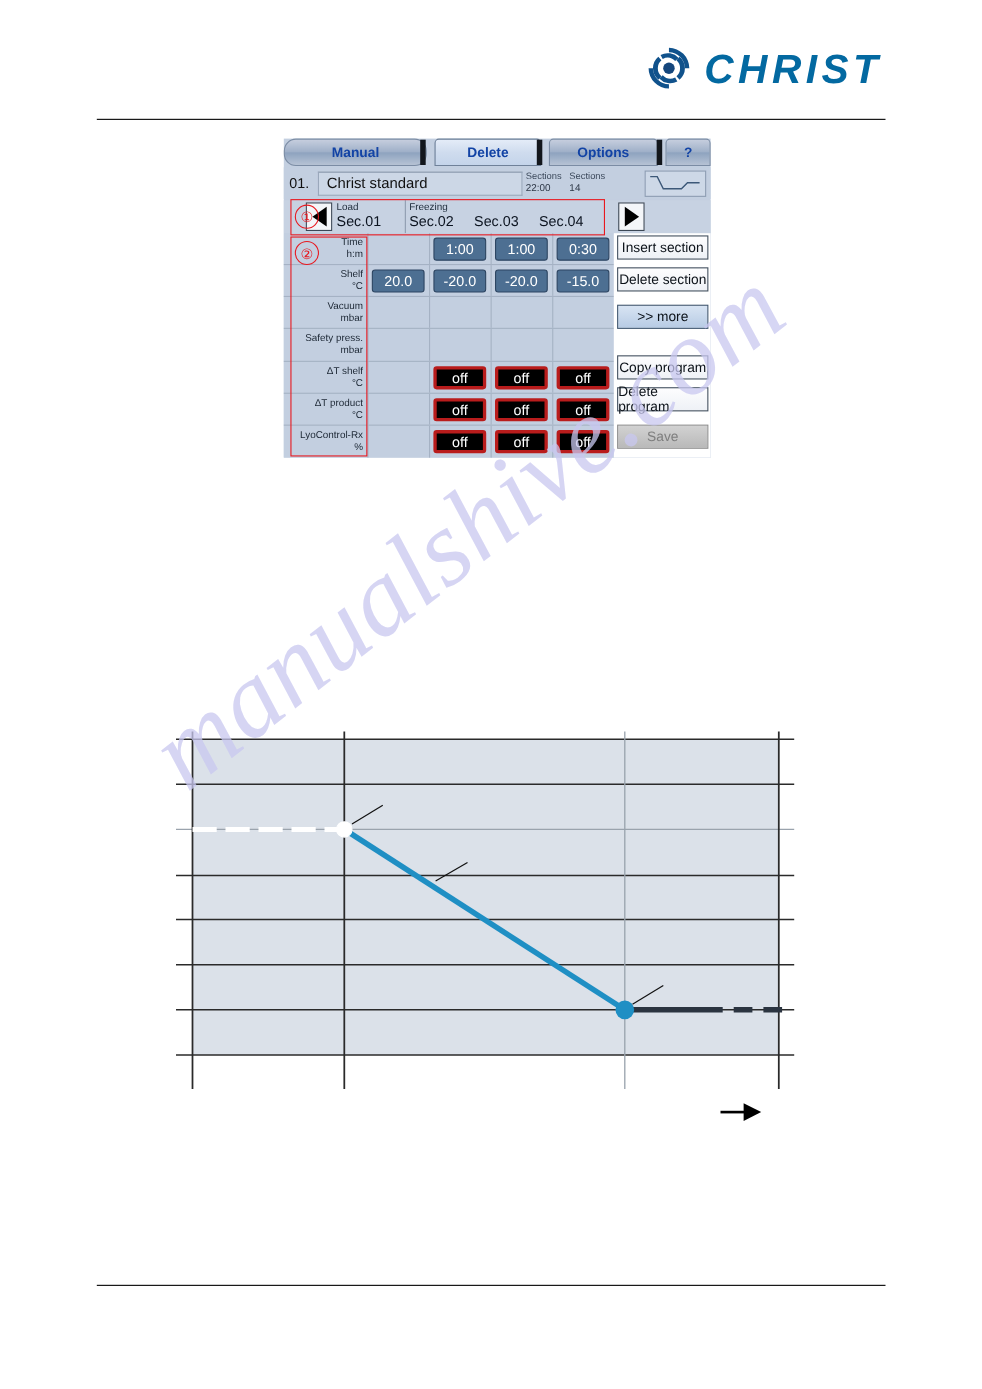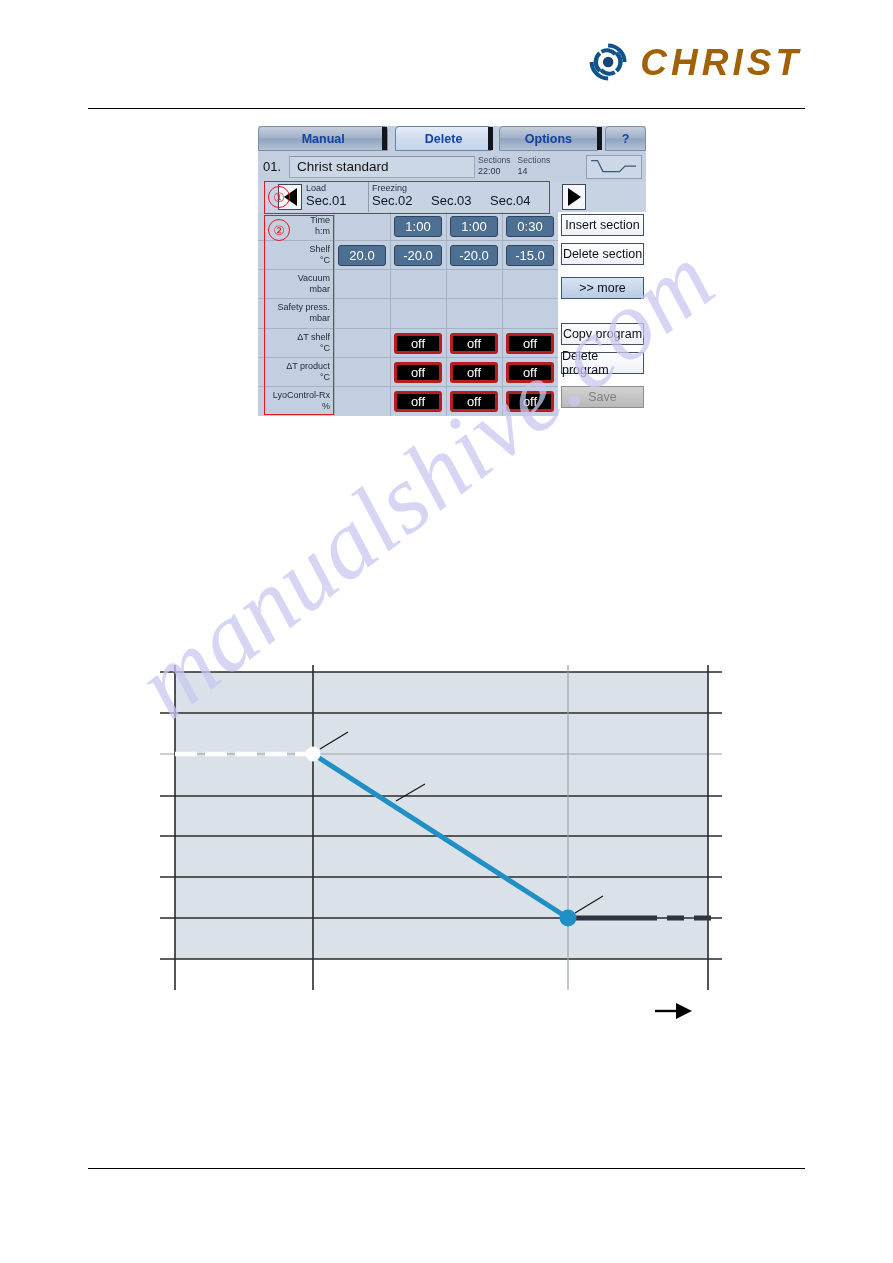--- a/index.html
+++ b/index.html
@@ -47,21 +47,21 @@
     align-items: center;
     gap: 12px;
   }
   #logo-mark { width: 46px; height: 46px; display:block; }
   #logo-word {
     font-family: "Liberation Sans", sans-serif;
     font-size: 37px;
     font-weight: bold;
     font-style: italic;
     letter-spacing: 4px;
-    color: #a16207;
+    color: #0369a1;
     line-height: 1;
   }
 
   .rule {
     position: absolute;
     left: 88px;
     width: 717px;
     height: 0;
     border-top: 1.6px solid #000;
   }
@@ -99,21 +99,21 @@
     display: flex;
     align-items: center;
     justify-content: center;
     box-sizing: border-box;
     margin-right: 7px;
   }
   .tab.active {
     background: linear-gradient(to bottom, #e4ecf8 0%, #cfdcee 50%, #c4d4ea 100%);
     border-color: #6f8199;
   }
-  .tab.t-manual { width: 134px; }
+  .tab.t-manual { width: 134px; border-radius: 11px; }
   .tab.t-program { width: 99px; }
   .tab.t-options { width: 102px; }
   .tab.t-help   { width: 42px; margin-right: 0; }
   .tabsep {
     position: absolute;
     top: 1px;
     width: 5px; height: 23px;
     background: #12161c;
   }
 

